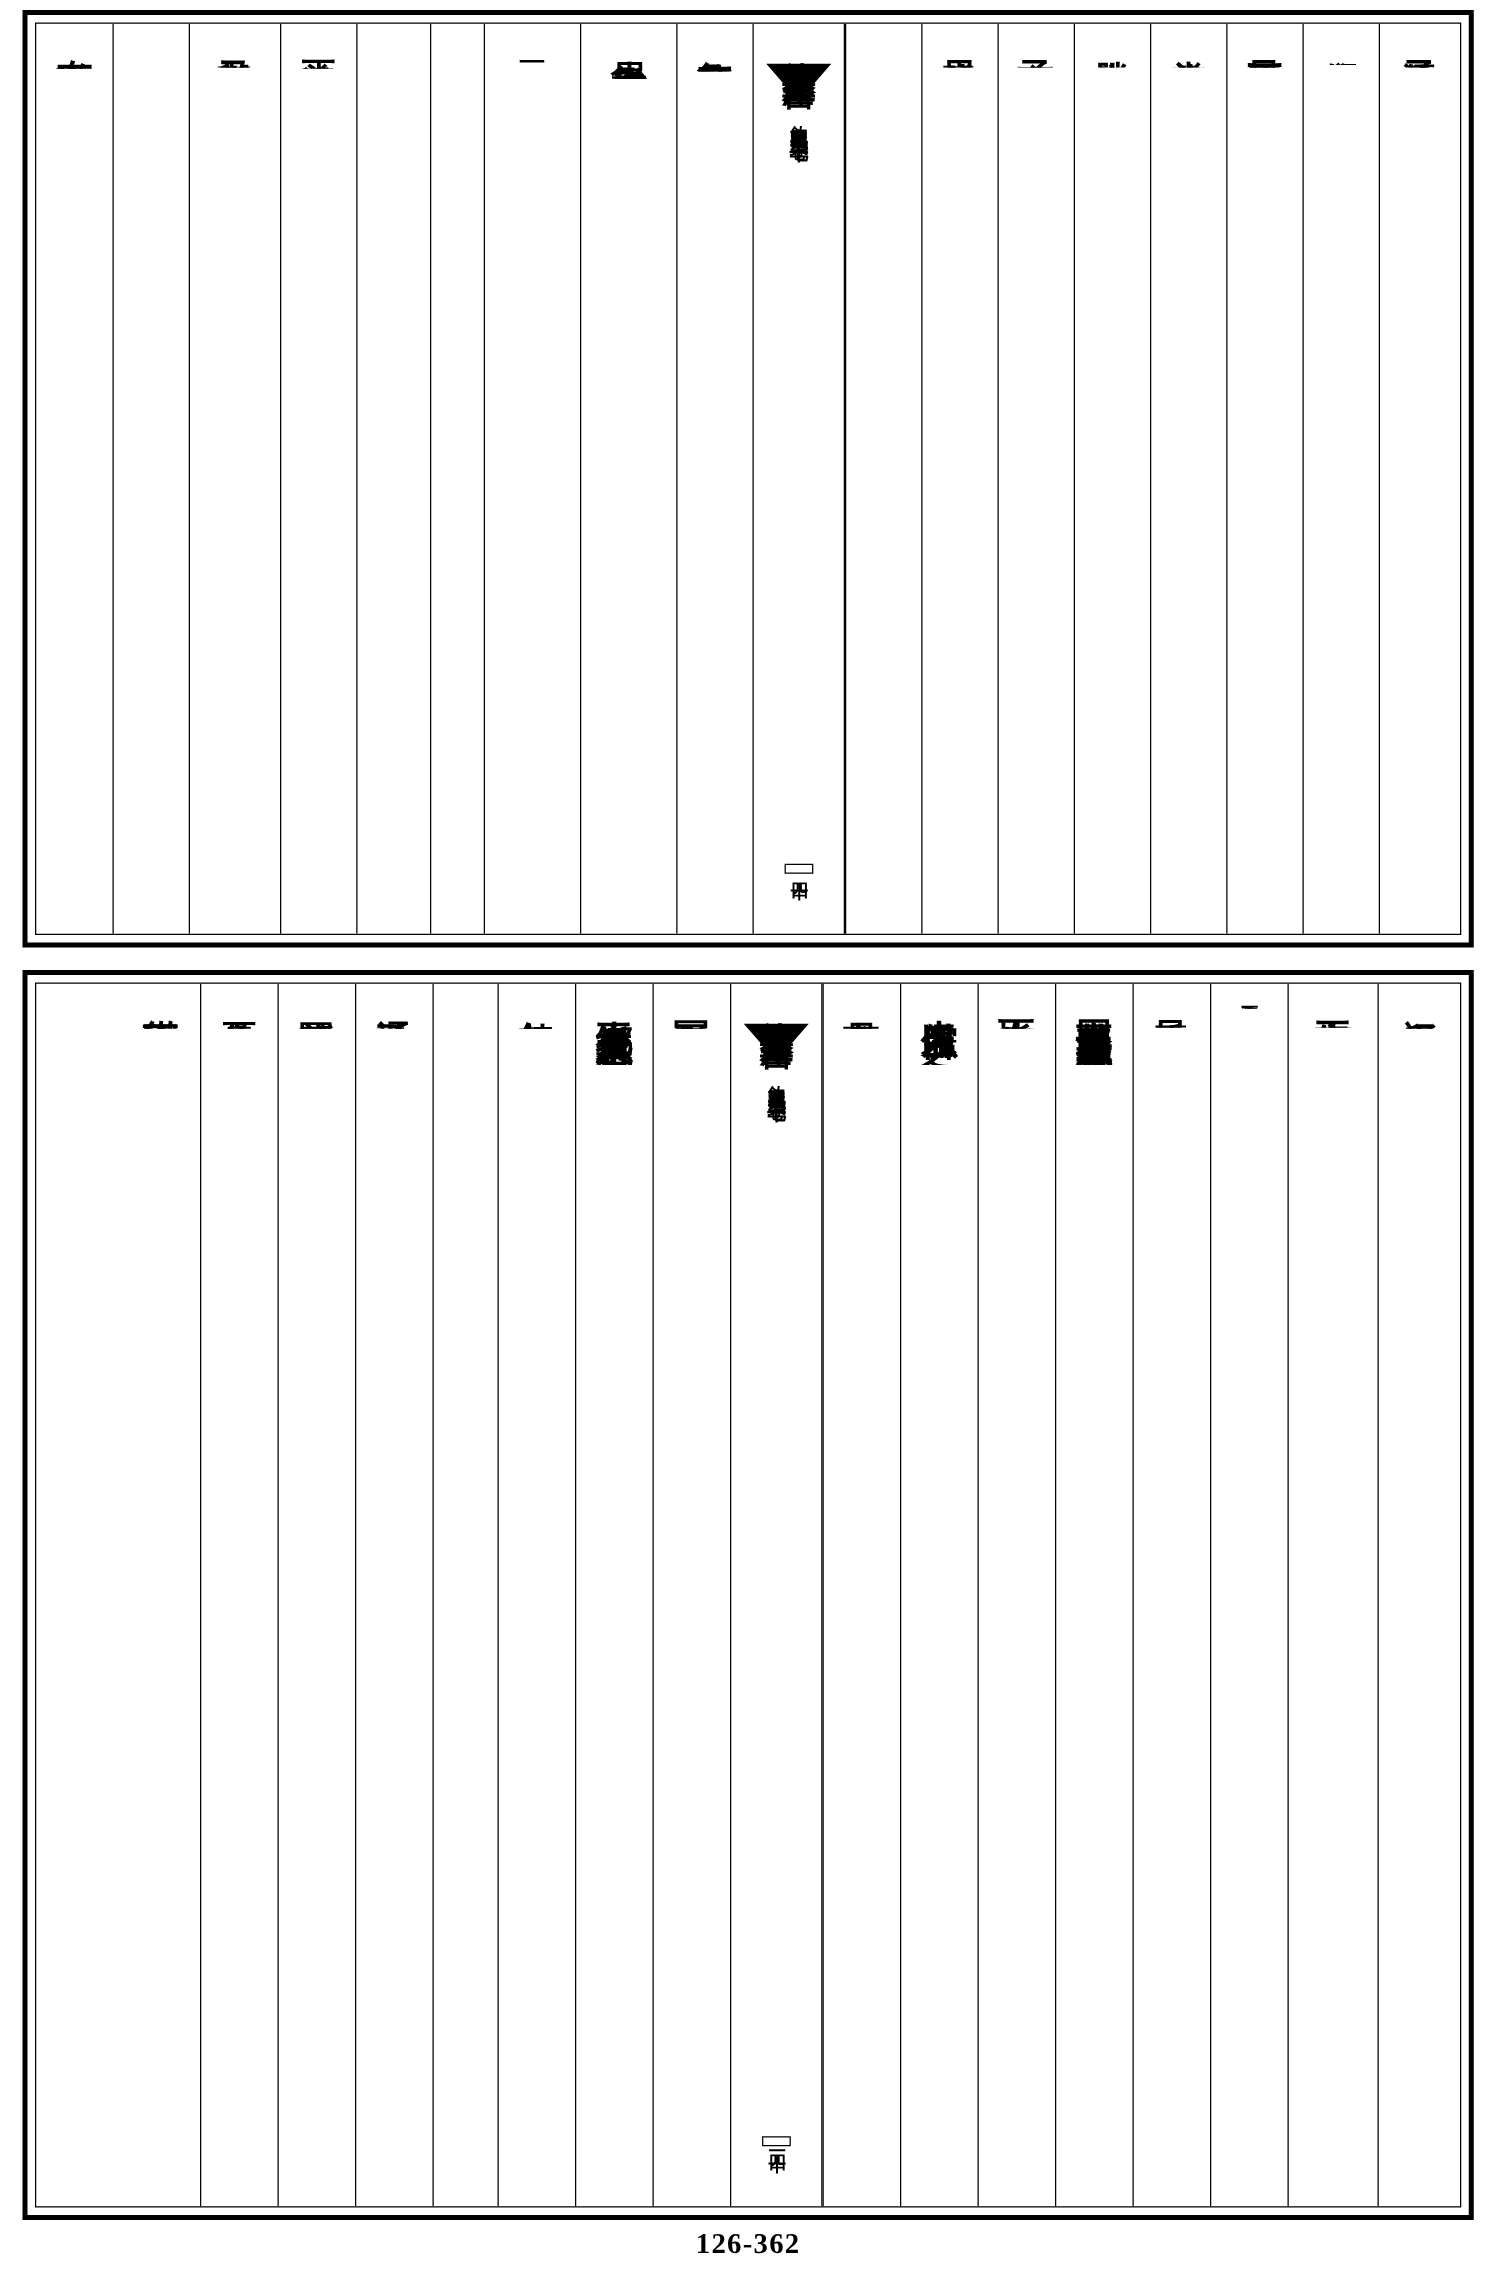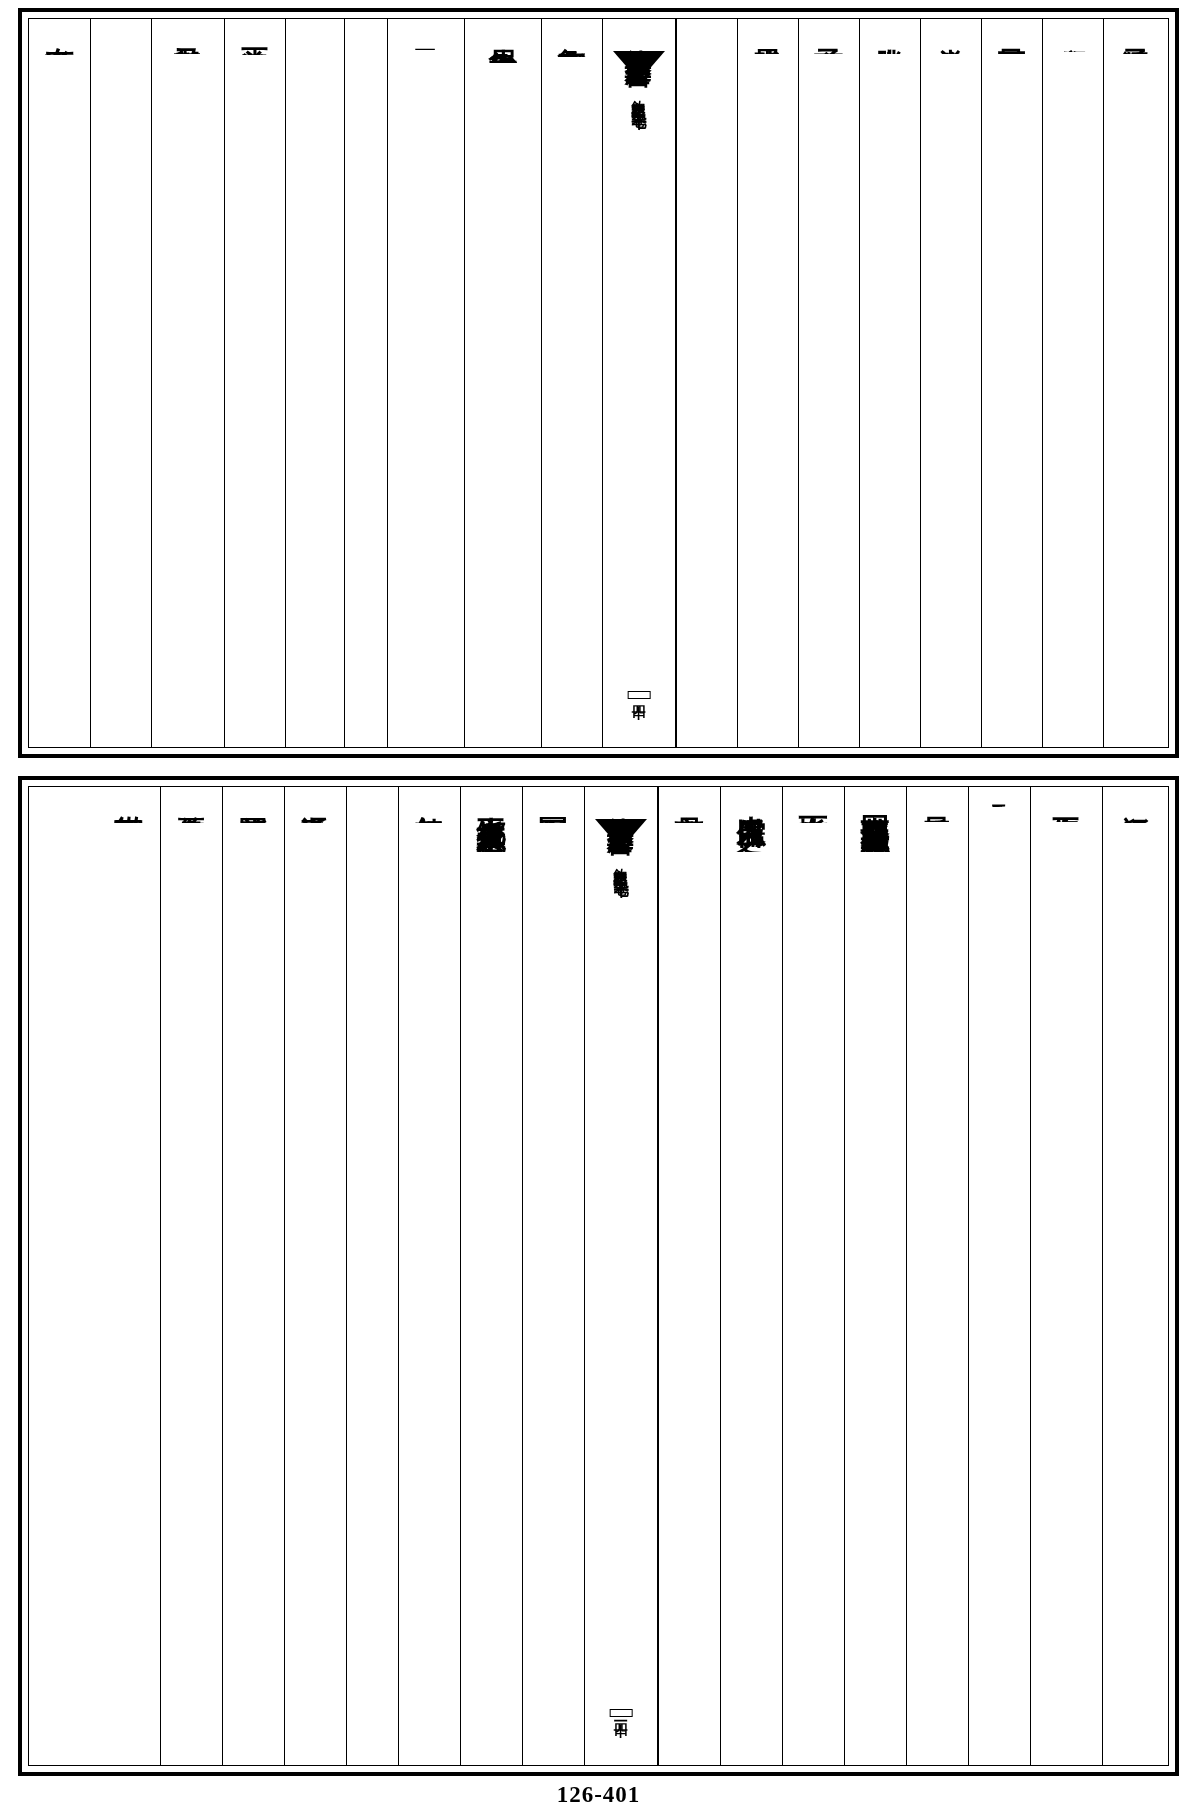--- a/index.html
+++ b/index.html
@@ -358,15 +358,15 @@
       <div class="col" style="width:62px">
         <div class="col-text">伯夏生梁紇梁紇生孔子防叔奔魯至孔子五世應</div>
       </div>
       <div class="col" style="width:62px">
         <div class="col-text">從魯冠而猶著殷章甫冠者以立為制法之主故孔</div>
       </div>
 
     </div>
   </div>
 
-  <div class="footer">126-401</div>
+  <div class="footer">126-362</div>
 
 </div>
 
 </body></html>

